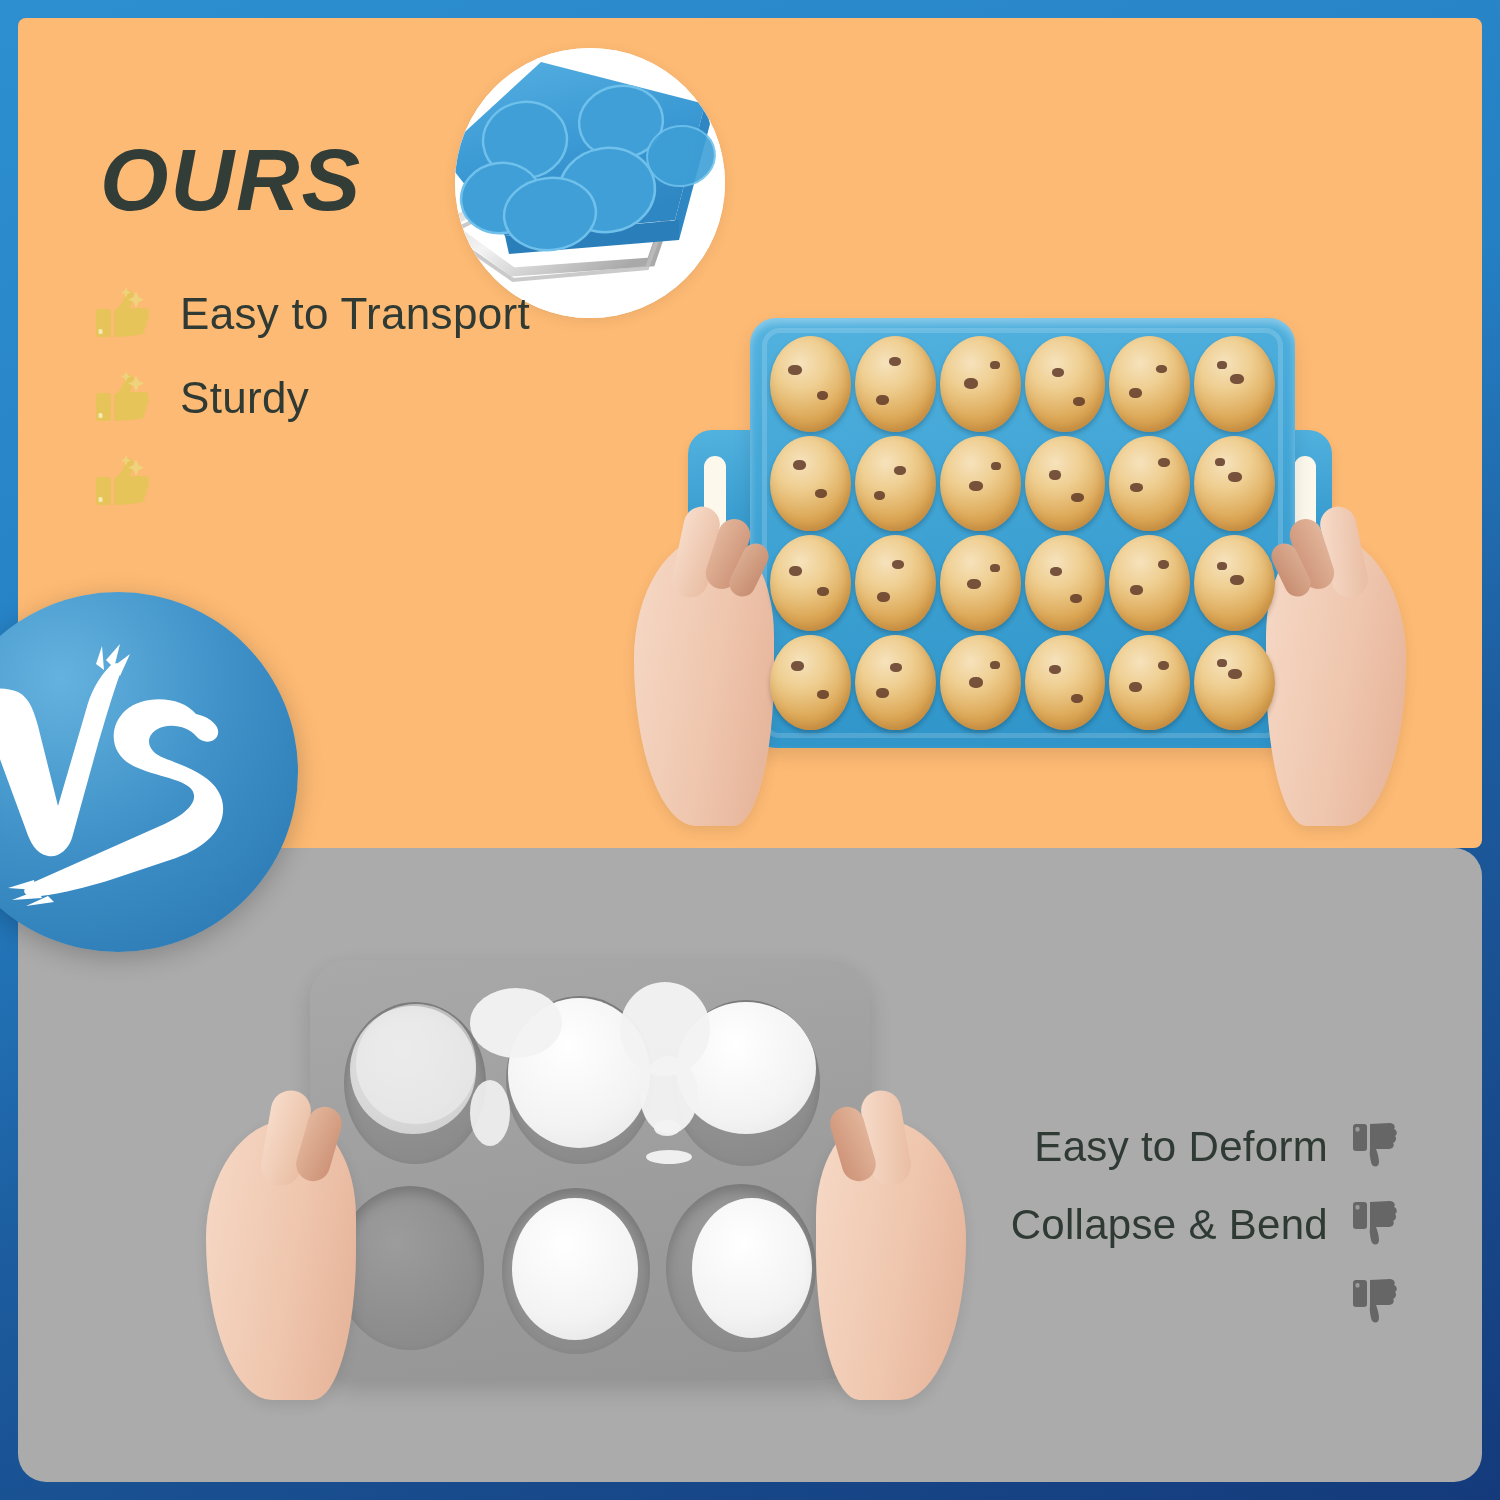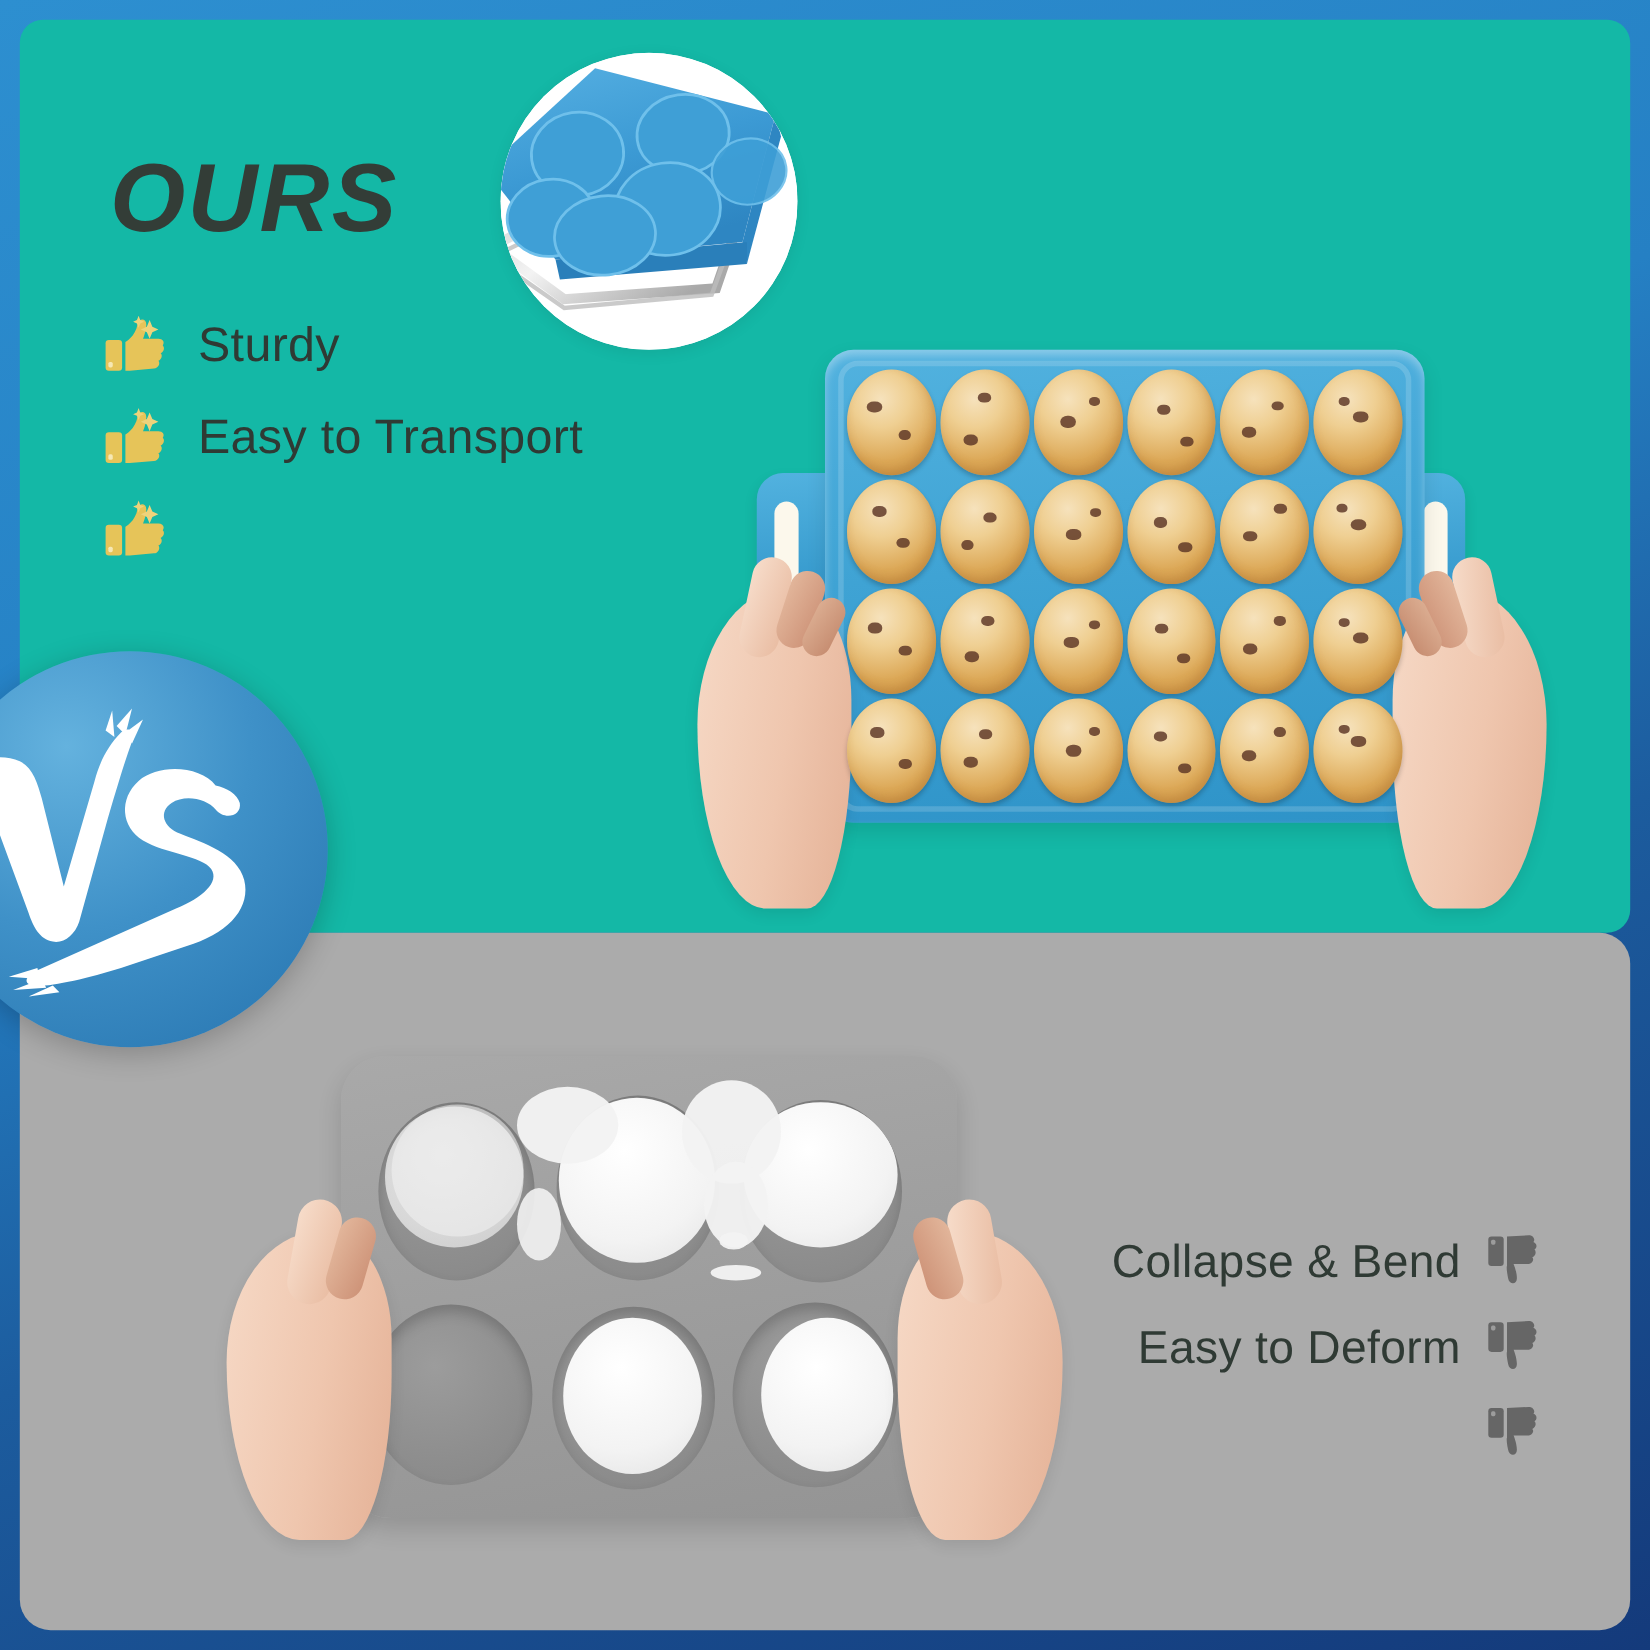--- a/index.html
+++ b/index.html
@@ -6,21 +6,21 @@
   html,body { width:1500px; height:1500px; overflow:hidden; }
   body {
     font-family:"Liberation Sans", sans-serif;
     background:linear-gradient(160deg,#2D8FD0 0%,#2580C4 38%,#1C5C9E 62%,#143A7B 100%);
     position:relative;
   }
 
   
   .panel-ours{
     position:absolute; left:18px; top:18px; width:1464px; height:830px;
-    background:#14b8a6; border-radius:21px; overflow:hidden;
+    background:#fdba74; border-radius:8px; overflow:hidden;
   }
   .panel-others{
     position:absolute; left:18px; top:848px; width:1464px; height:634px;
     background:#ABABAB; border-radius:28px; overflow:hidden;
   }
 
   
   .ours-title{
     position:absolute; left:100px; top:136px;
     font-size:88px; font-weight:bold; font-style:italic;
@@ -180,34 +180,34 @@
     <div class="feature-row">
       <span class="thumb-up-icon">
         <svg width="62" height="62" viewBox="0 0 62 62">
           <rect x="4" y="26" width="15" height="28" rx="3" fill="#E6C459"></rect>
           <rect x="6.5" y="46" width="4" height="5" rx="1.5" fill="#F6E8B4"></rect>
           <path d="M22 54 L22 28 C22 28 31 23 33 12 C34 6 41 6 41 12 C41 18 38 25 38 25 L52 25 C56 25 58 28 56 31 C58 33 57 37 54 38 C56 40 55 44 52 45 C54 47 52 52 48 52 L26 54 Z" fill="#E6C459"></path>
           <path d="M44 8 L46.5 14 L52 16.5 L46.5 19 L44 25 L41.5 19 L36 16.5 L41.5 14 Z" fill="#EED37B"></path>
           <path d="M34 4 L35.5 8 L39 9.5 L35.5 11 L34 15 L32.5 11 L29 9.5 L32.5 8 Z" fill="#EED37B"></path>
         </svg>
       </span>
-      <span class="label">Sturdy</span>
+      <span class="label">Easy to Transport</span>
     </div>
 
     <div class="feature-row">
       <span class="thumb-up-icon">
         <svg width="62" height="62" viewBox="0 0 62 62">
           <rect x="4" y="26" width="15" height="28" rx="3" fill="#E6C459"></rect>
           <rect x="6.5" y="46" width="4" height="5" rx="1.5" fill="#F6E8B4"></rect>
           <path d="M22 54 L22 28 C22 28 31 23 33 12 C34 6 41 6 41 12 C41 18 38 25 38 25 L52 25 C56 25 58 28 56 31 C58 33 57 37 54 38 C56 40 55 44 52 45 C54 47 52 52 48 52 L26 54 Z" fill="#E6C459"></path>
           <path d="M44 8 L46.5 14 L52 16.5 L46.5 19 L44 25 L41.5 19 L36 16.5 L41.5 14 Z" fill="#EED37B"></path>
           <path d="M34 4 L35.5 8 L39 9.5 L35.5 11 L34 15 L32.5 11 L29 9.5 L32.5 8 Z" fill="#EED37B"></path>
         </svg>
       </span>
-      <span class="label">Easy to Transport</span>
+      <span class="label">Sturdy</span>
     </div>
 
     <div class="feature-row">
       <span class="thumb-up-icon">
         <svg width="62" height="62" viewBox="0 0 62 62">
           <rect x="4" y="26" width="15" height="28" rx="3" fill="#E6C459"></rect>
           <rect x="6.5" y="46" width="4" height="5" rx="1.5" fill="#F6E8B4"></rect>
           <path d="M22 54 L22 28 C22 28 31 23 33 12 C34 6 41 6 41 12 C41 18 38 25 38 25 L52 25 C56 25 58 28 56 31 C58 33 57 37 54 38 C56 40 55 44 52 45 C54 47 52 52 48 52 L26 54 Z" fill="#E6C459"></path>
           <path d="M44 8 L46.5 14 L52 16.5 L46.5 19 L44 25 L41.5 19 L36 16.5 L41.5 14 Z" fill="#EED37B"></path>
           <path d="M34 4 L35.5 8 L39 9.5 L35.5 11 L34 15 L32.5 11 L29 9.5 L32.5 8 Z" fill="#EED37B"></path>
@@ -352,32 +352,32 @@
     </div>
   </div>
 </div>
 
 <div class="panel-others">
 
 
   <div class="others-list" style="right:74px; top:260px;">
 
     <div class="others-row">
-      <span class="label">Collapse &amp; Bend</span>
+      <span class="label">Easy to Deform</span>
       <span class="thumb-down-icon">
         <svg width="58" height="58" viewBox="0 0 58 58">
           <rect x="3" y="6" width="14" height="27" rx="3" fill="#666666"></rect>
           <rect x="5.5" y="9" width="4" height="4.5" rx="1.5" fill="#9C9C9C"></rect>
           <path d="M20 6 L40 5 C44 5 46 9 44 11 C47 12 48 16 45 18 C47 20 46 24 43 25 C45 27 43 31 39 31 L26 31 C26 31 29 38 29 44 C29 50 22 50 21 44 C19 34 20 33 20 33 Z" fill="#666666"></path>
         </svg>
       </span>
     </div>
 
     <div class="others-row">
-      <span class="label">Easy to Deform</span>
+      <span class="label">Collapse &amp; Bend</span>
       <span class="thumb-down-icon">
         <svg width="58" height="58" viewBox="0 0 58 58">
           <rect x="3" y="6" width="14" height="27" rx="3" fill="#666666"></rect>
           <rect x="5.5" y="9" width="4" height="4.5" rx="1.5" fill="#9C9C9C"></rect>
           <path d="M20 6 L40 5 C44 5 46 9 44 11 C47 12 48 16 45 18 C47 20 46 24 43 25 C45 27 43 31 39 31 L26 31 C26 31 29 38 29 44 C29 50 22 50 21 44 C19 34 20 33 20 33 Z" fill="#666666"></path>
         </svg>
       </span>
     </div>
 
     <div class="others-row">

